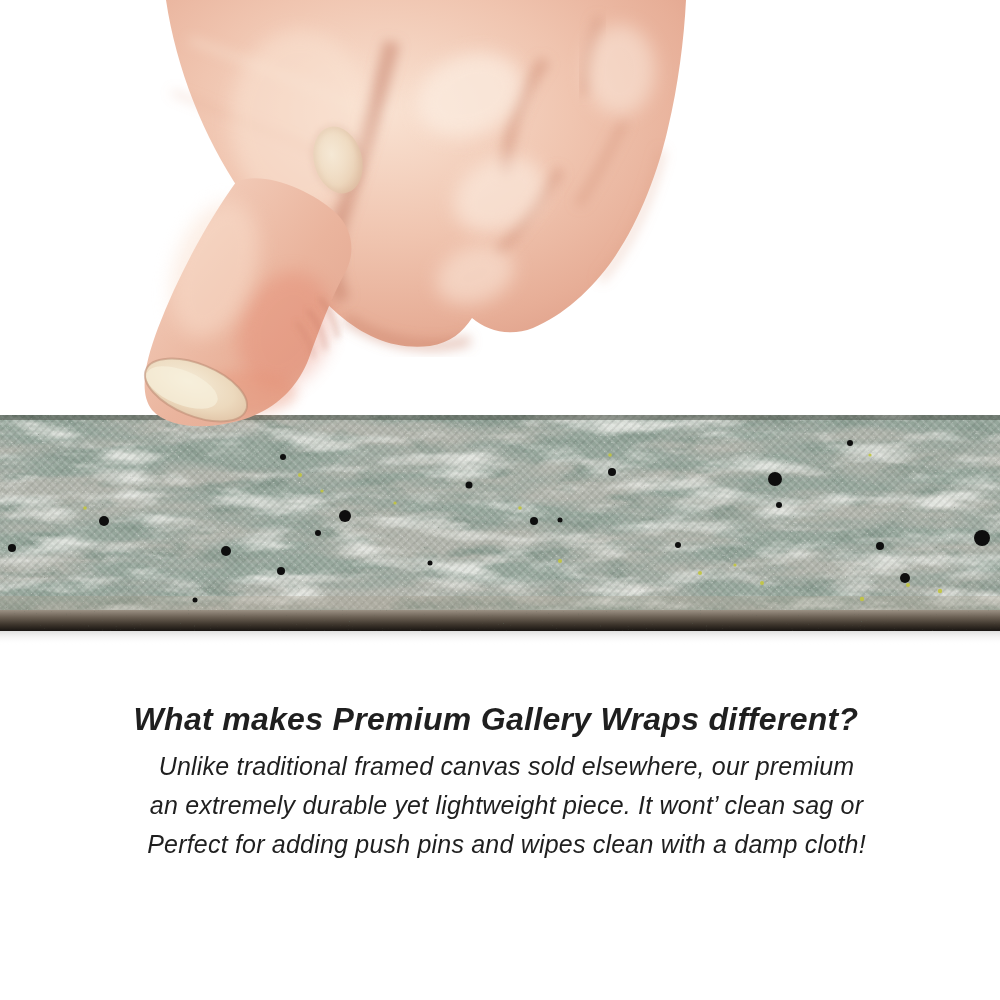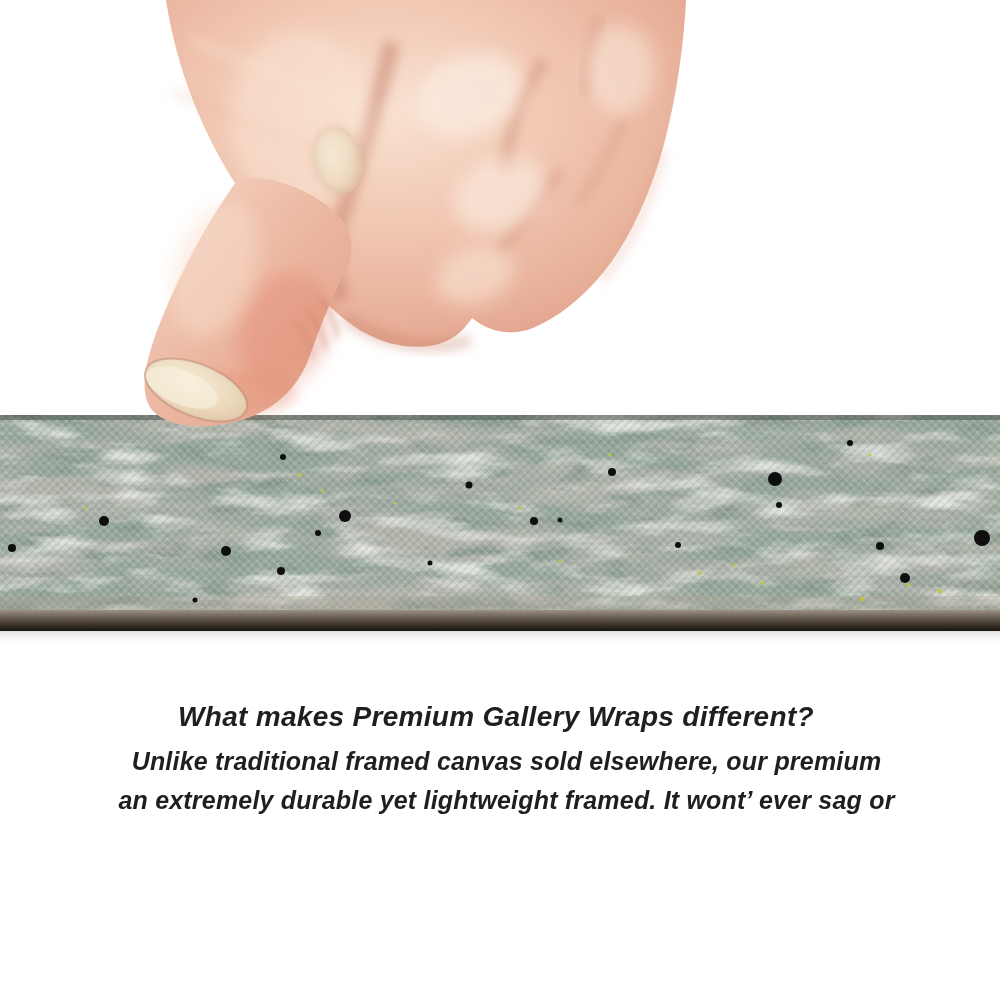--- a/index.html
+++ b/index.html
@@ -3,22 +3,22 @@
 <meta charset="utf-8">
 <style>
   html,body{margin:0;padding:0;background:#ffffff;}
   .stage{position:relative;width:1000px;height:1000px;background:#ffffff;overflow:hidden;
          font-family:"Liberation Sans", sans-serif;}
   .hero{position:absolute;top:0;left:0;width:1000px;height:660px;}
   .strip-svg{position:absolute;top:413px;left:0;width:1000px;height:235px;display:block;}
   .hand-svg{position:absolute;top:0;left:0;width:1000px;height:440px;display:block;}
   .copy{position:absolute;top:701px;left:0;width:1000px;text-align:center;
         font-style:italic;color:#1f1f1f;}
-  .heading{font-size:28px;font-weight:600;margin:0 8px 9px 0;letter-spacing:0.3px;}
-  .line{font-size:25px;line-height:39px;margin:0;font-weight:700;letter-spacing:0.2px;padding-left:13px;}
+  .heading{font-size:32px;font-weight:600;margin:0 8px 9px 0;letter-spacing:0.3px;}
+  .line{font-size:25px;line-height:39px;margin:0;font-weight:400;letter-spacing:0.2px;padding-left:13px;}
 </style>
 </head>
 <body>
 
 <div class="stage">
 
   <div class="hero">
 
     <svg class="strip-svg" viewBox="0 0 1000 235">
       <defs>
@@ -203,16 +203,17 @@
           <ellipse cx="182" cy="393" rx="38" ry="17" fill="#f8f1dd" opacity="0.65"></ellipse>
           <ellipse cx="196" cy="390" rx="54" ry="26" fill="none" stroke="#b98a72" stroke-opacity="0.55" stroke-width="2"></ellipse>
         </g>
       </g>
     </svg>
   </div>
 
   <div class="copy">
     <h1 class="heading">What makes Premium Gallery Wraps different?</h1>
     <p class="line">Unlike traditional framed canvas sold elsewhere, our premium</p>
-    <p class="line">an extremely durable yet lightweight framed. It wont’ ever sag or</p>
+    <p class="line">an extremely durable yet lightweight piece. It wont’ clean sag or</p>
+    <p class="line">Perfect for adding push pins and wipes clean with a damp cloth!</p>
   </div>
 
 </div>
 
 </body></html>

